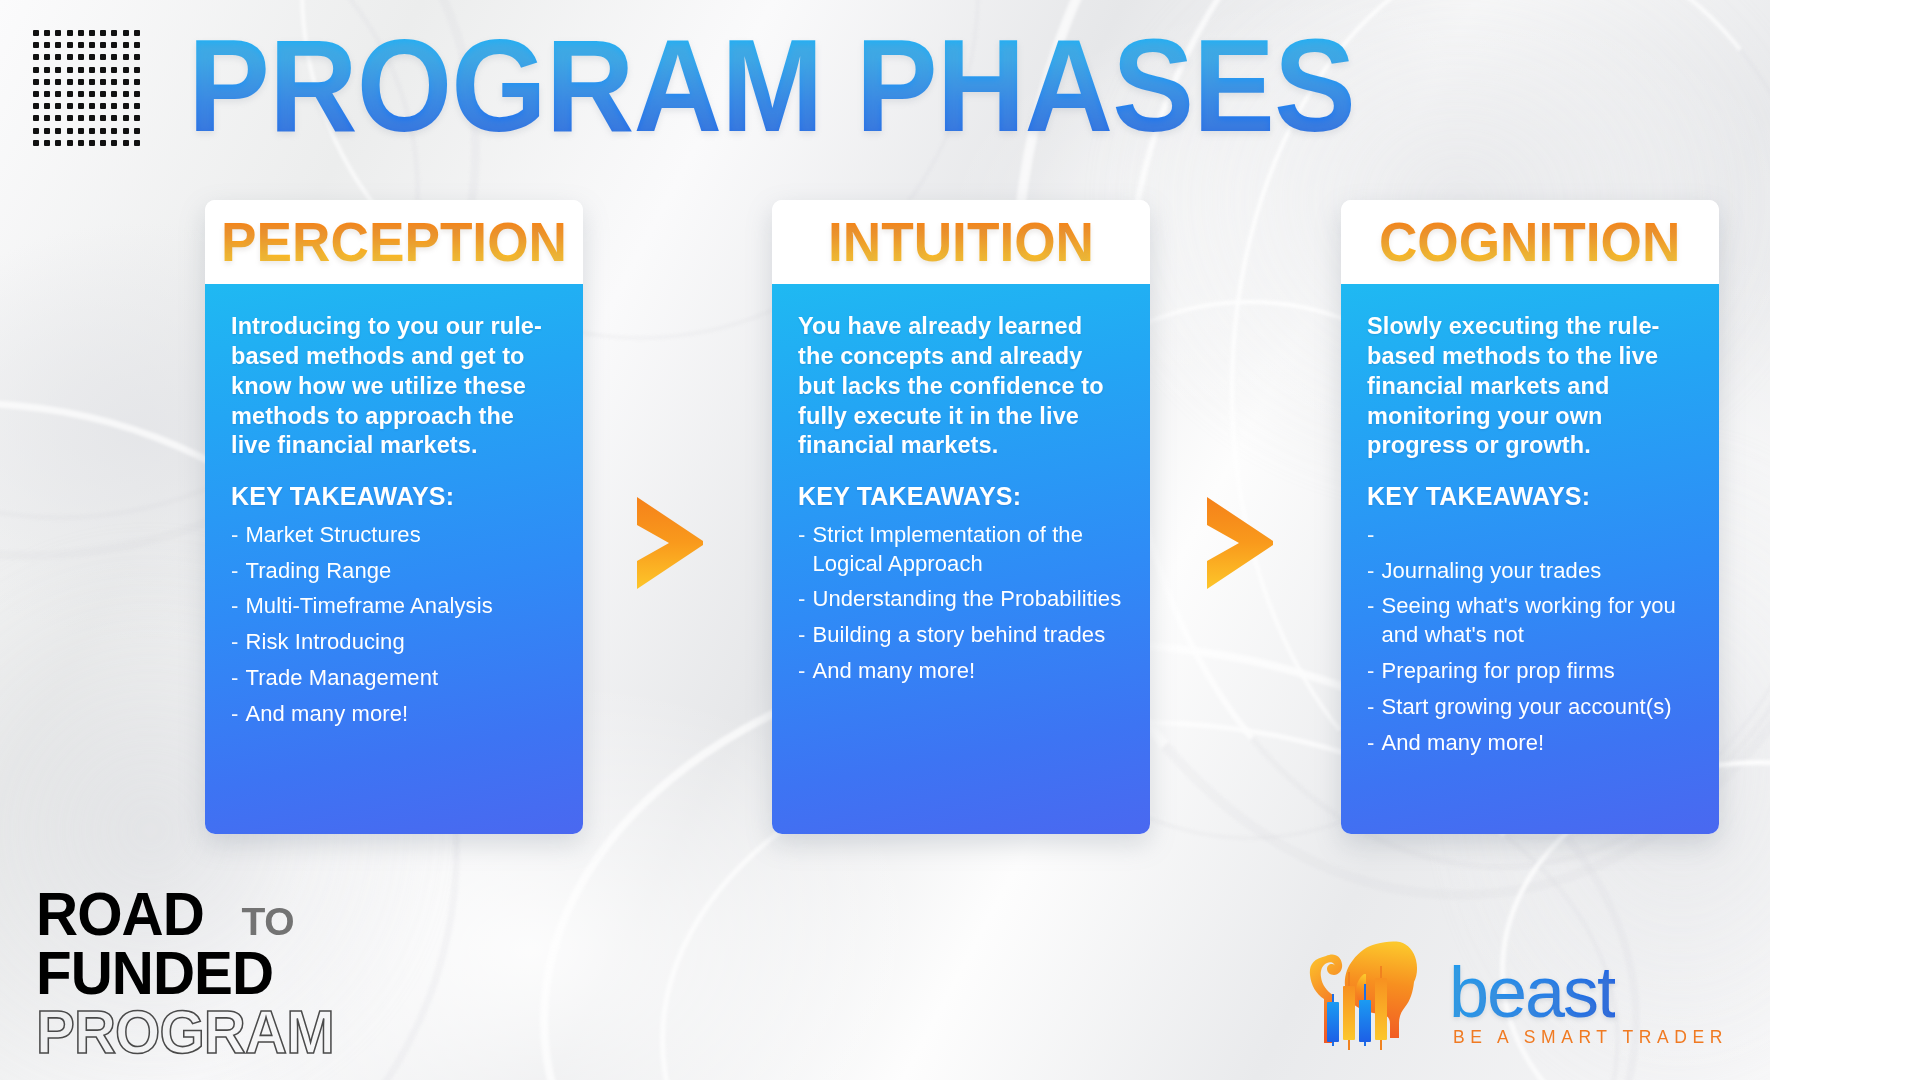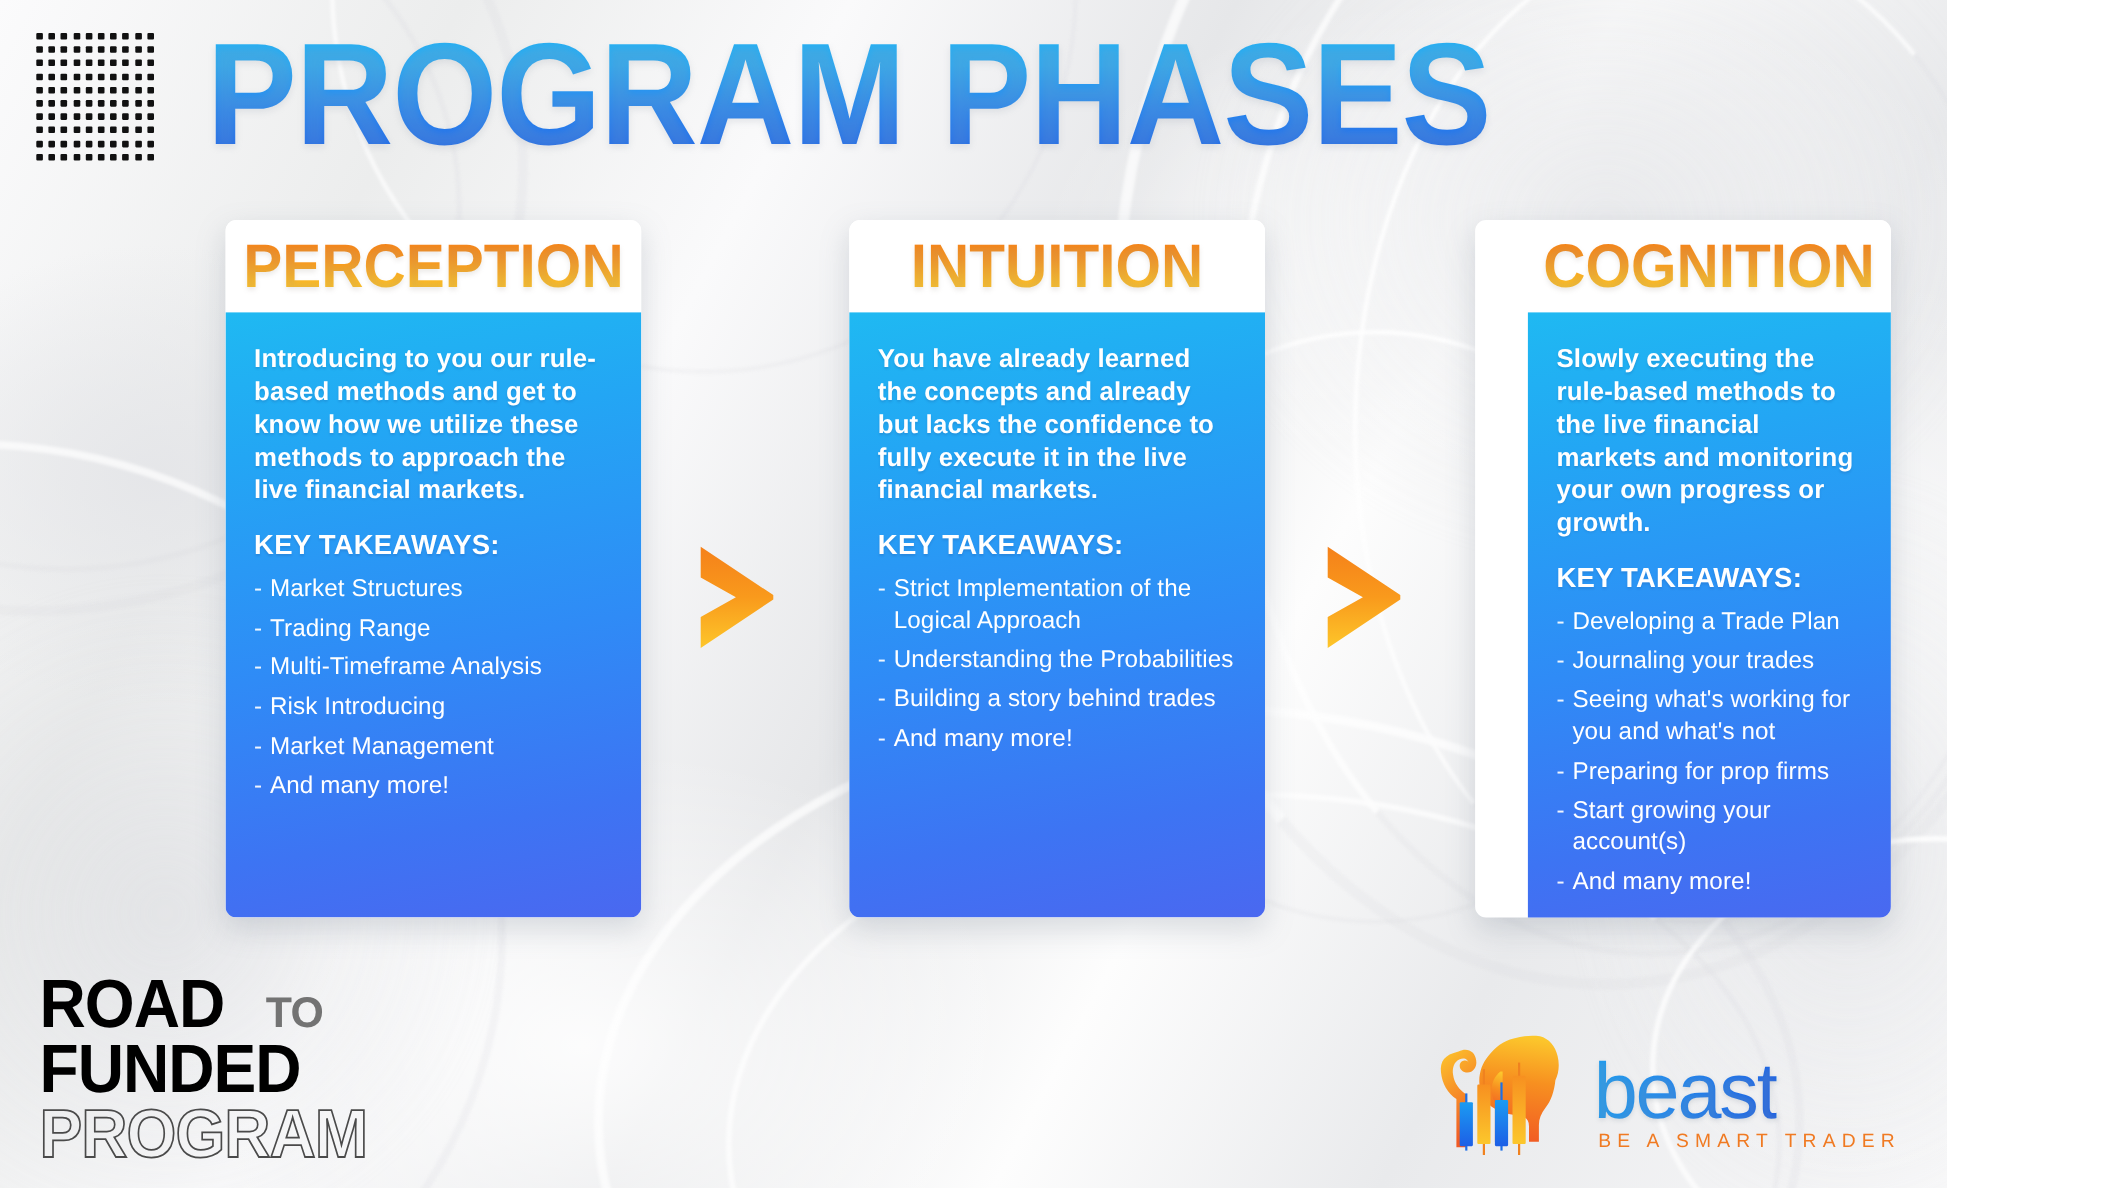--- a/index.html
+++ b/index.html
@@ -103,21 +103,21 @@
     width: 378px;
     border-radius: 10px;
     background: #ffffff;
     box-shadow: 0 10px 26px rgba(120,130,145,.26);
     overflow: hidden;
     display: flex;
     flex-direction: column;
   }
   .card.c1 { left: 205px; height: 634px; }
   .card.c2 { left: 772px; height: 634px; }
-  .card.c3 { left: 1341px; height: 634px; padding-left: 48px; }
+  .card.c3 { left: 1341px; height: 634px; }
 
   .card-head {
     height: 84px;
     background: #ffffff;
     display: flex;
     align-items: center;
     justify-content: center;
     flex: none;
   }
   .card-head h2 {
@@ -418,21 +418,21 @@
           <li>
               <span class="dash">-</span>
               <span class="txt">Multi-Timeframe Analysis</span>
             </li>
           <li>
               <span class="dash">-</span>
               <span class="txt">Risk Introducing</span>
             </li>
           <li>
               <span class="dash">-</span>
-              <span class="txt">Market Management</span>
+              <span class="txt">Trade Management</span>
             </li>
           <li>
               <span class="dash">-</span>
               <span class="txt">And many more!</span>
             </li>
         </ul>
       </div>
     </div>
 
     <div class="card c2">
@@ -466,21 +466,20 @@
     <div class="card c3">
       <div class="card-head">
         <h2>COGNITION</h2>
       </div>
       <div class="card-body">
         <p class="card-intro">Slowly executing the rule-based methods to the live financial markets and monitoring your own progress or growth.</p>
         <div class="takeaways-label">KEY TAKEAWAYS:</div>
         <ul class="takeaway-list">
           <li>
               <span class="dash">-</span>
-              <span class="txt">Developing a Trade Plan</span>
             </li>
           <li>
               <span class="dash">-</span>
               <span class="txt">Journaling your trades</span>
             </li>
           <li>
               <span class="dash">-</span>
               <span class="txt">Seeing what's working for you and what's not</span>
             </li>
           <li>

